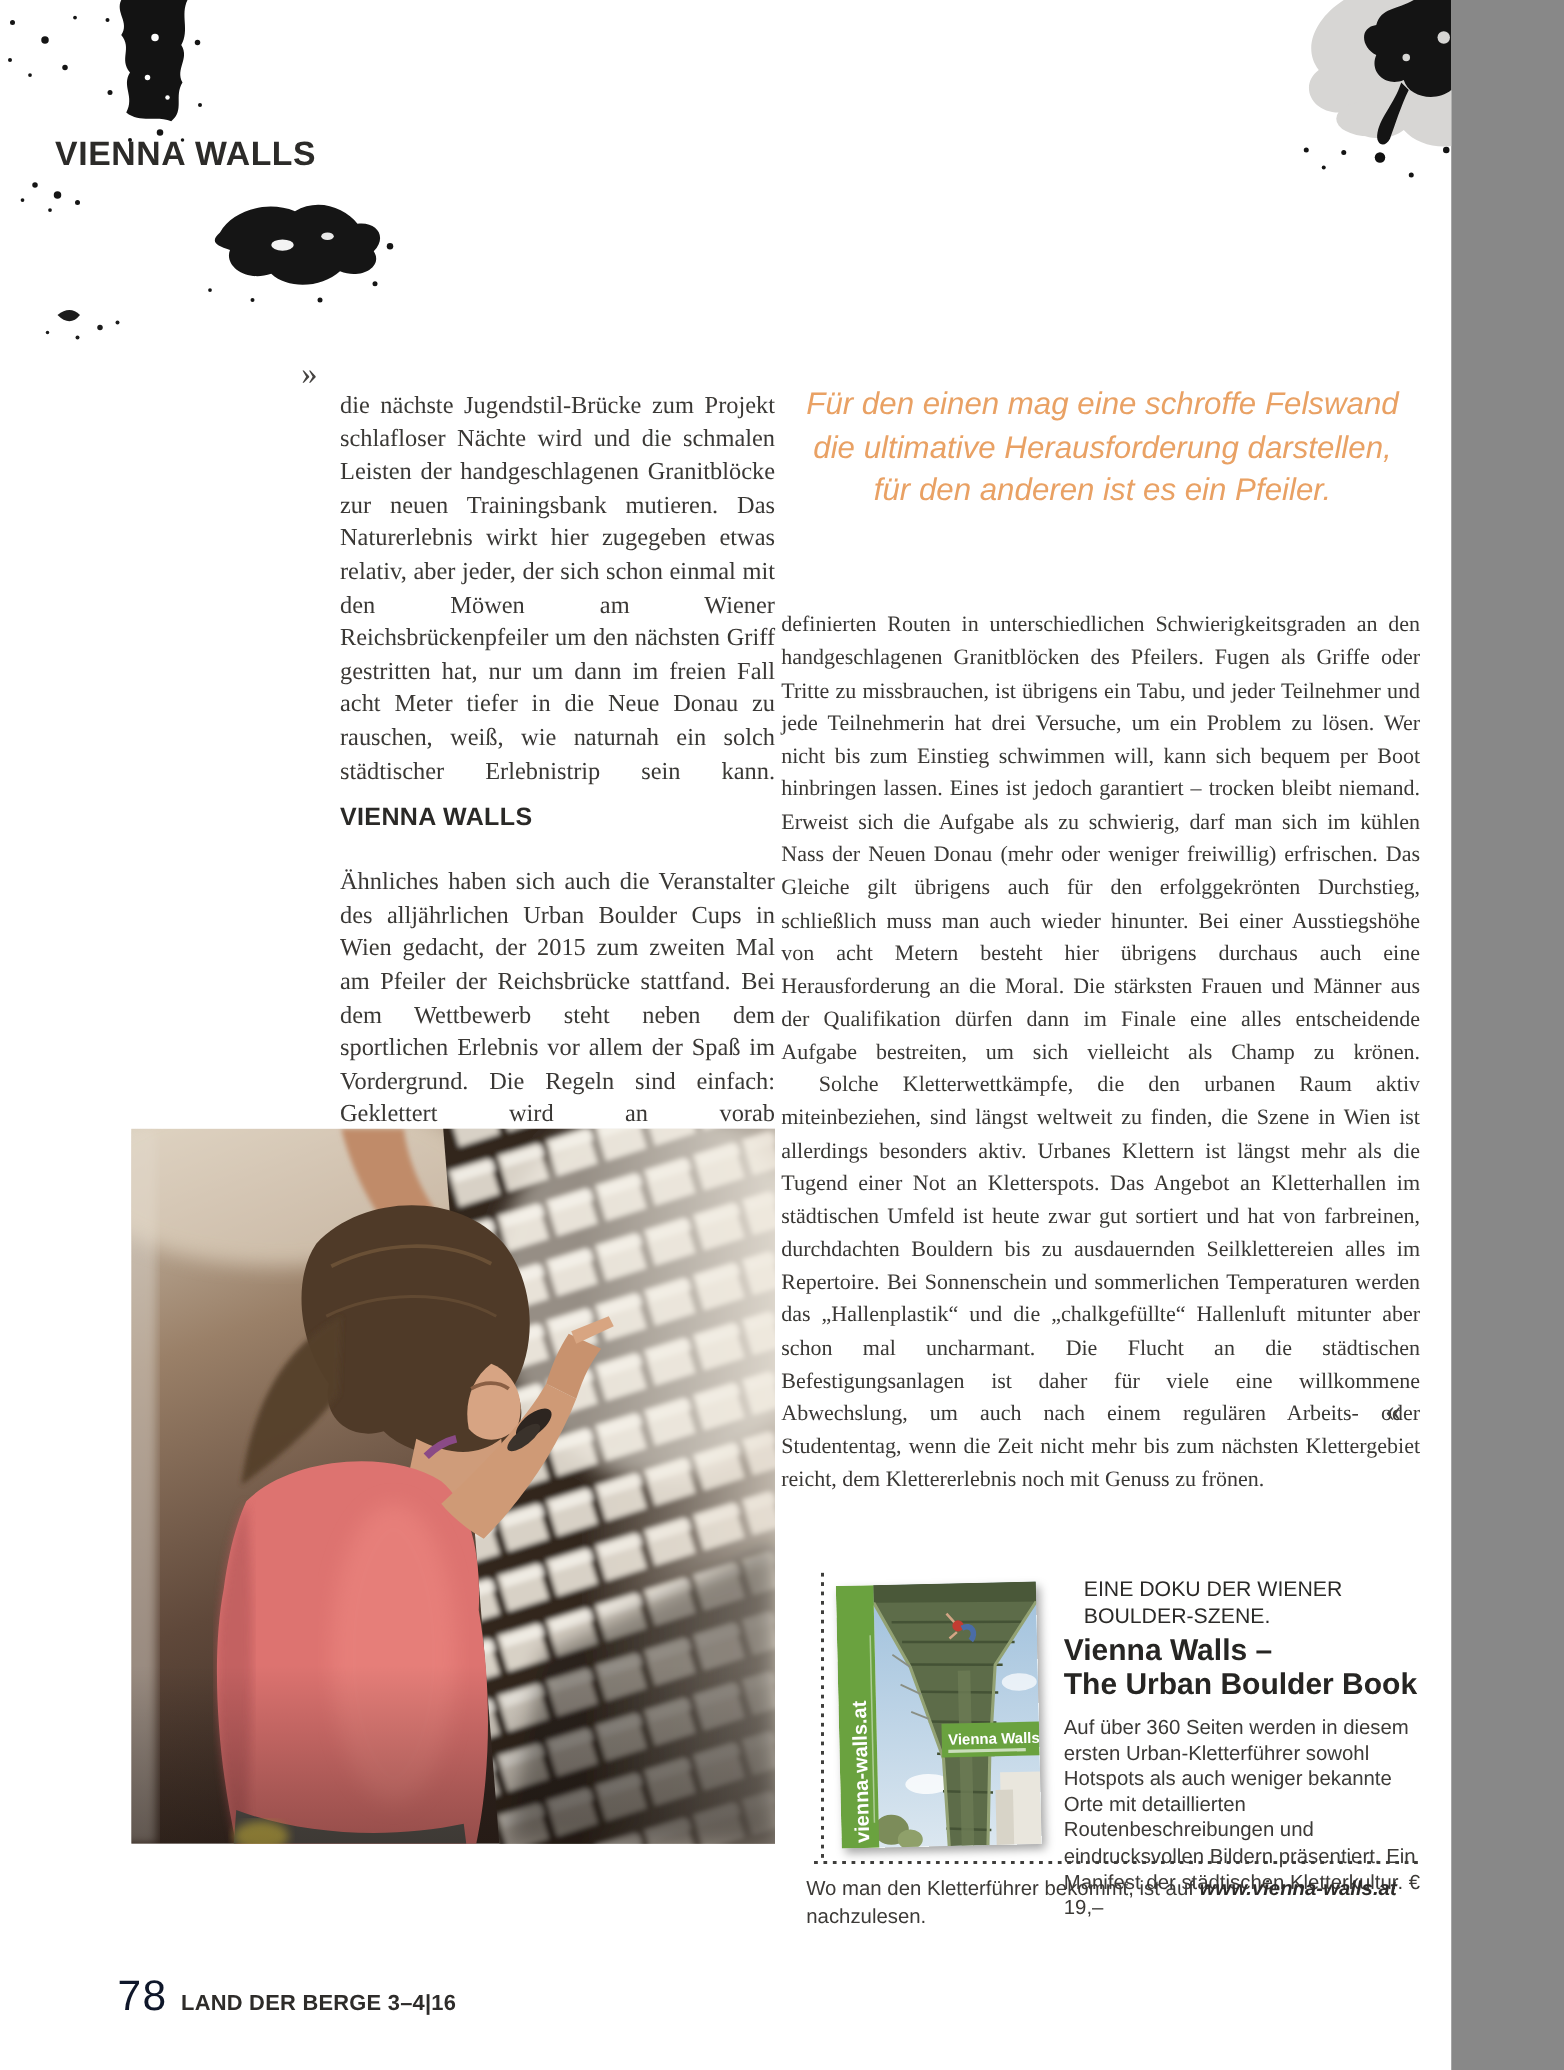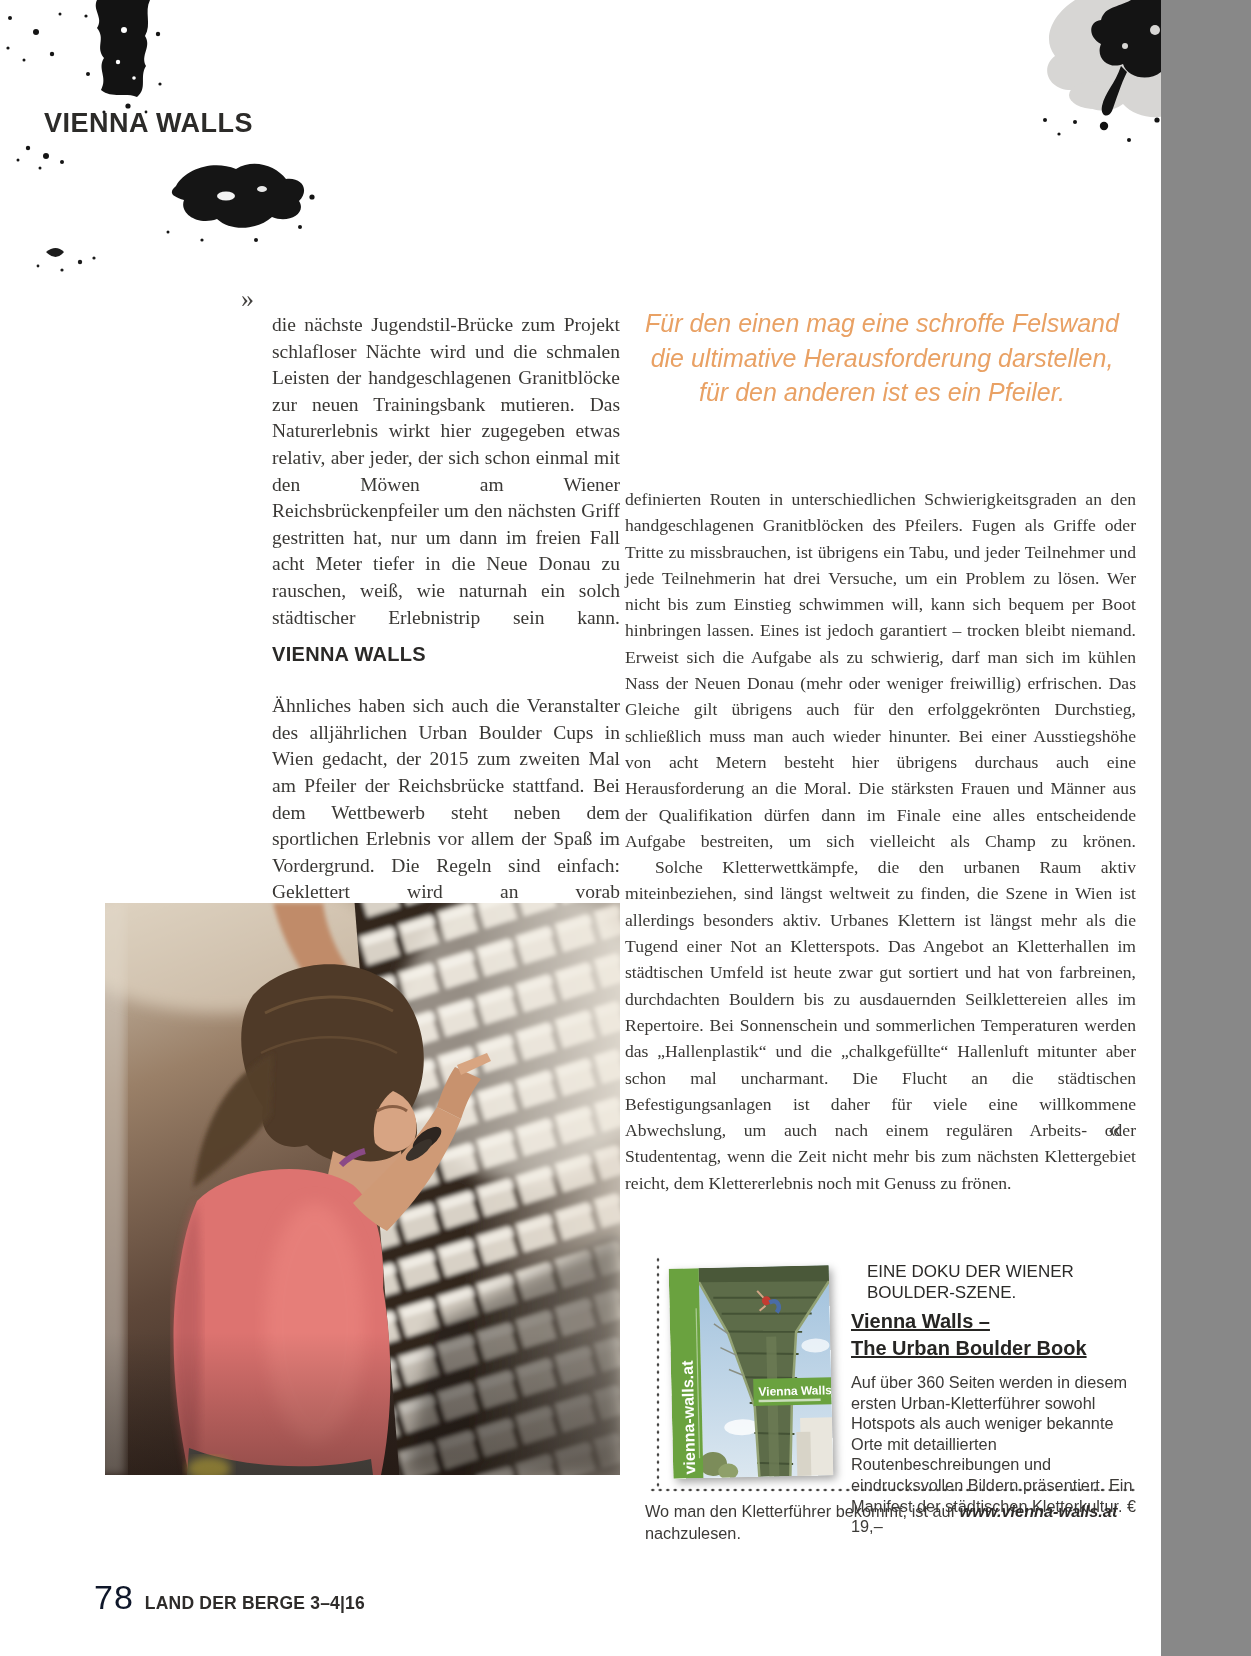--- a/index.html
+++ b/index.html
@@ -40,21 +40,21 @@
   .dotted-v{left:656px;top:1256px;width:4px;height:234px;
             background-image:radial-gradient(circle,#3f3e3c 1.4px,transparent 1.6px);
             background-size:4px 7.5px;background-repeat:repeat-y;background-position:center top;}
   .dotted-h{left:649px;top:1488px;width:489px;height:4px;
             background-image:radial-gradient(circle,#3f3e3c 1.4px,transparent 1.6px);
             background-size:7.5px 4px;background-repeat:repeat-x;background-position:left center;}
   .book-cover{left:671px;top:1267px;width:160px;height:210px;
               transform:rotate(-1.3deg);box-shadow:3px 4px 8px rgba(0,0,0,0.35);}
   .book-text{left:851px;top:1262px;width:293px;}
   .book-kicker{font-size:17px;line-height:20.5px;color:#2b2a28;margin-left:16px;}
-  .book-title{margin-top:5px;font-size:20px;line-height:26.5px;font-weight:700;color:#262523;text-decoration:underline;}
+  .book-title{margin-top:5px;font-size:24px;line-height:26.5px;font-weight:700;color:#262523;}
   .book-body{margin:11px 0 0 0;font-size:16.3px;line-height:20.6px;color:#3c3a37;}
   .book-note{left:645px;top:1500px;width:487px;margin:0;font-size:16.3px;
              line-height:22px;color:#3c3a37;}
   .book-note .url{font-weight:700;font-style:italic;color:#2e2c2a;}
 
   
   .page-footer{left:94px;top:1578px;display:flex;align-items:baseline;}
   .pagenum{font-size:34px;font-weight:400;color:#0f172a;letter-spacing:1px;}
   .magname{margin-left:11px;font-size:17.5px;font-weight:700;color:#2e2c2a;letter-spacing:0.2px;}
 </style>

